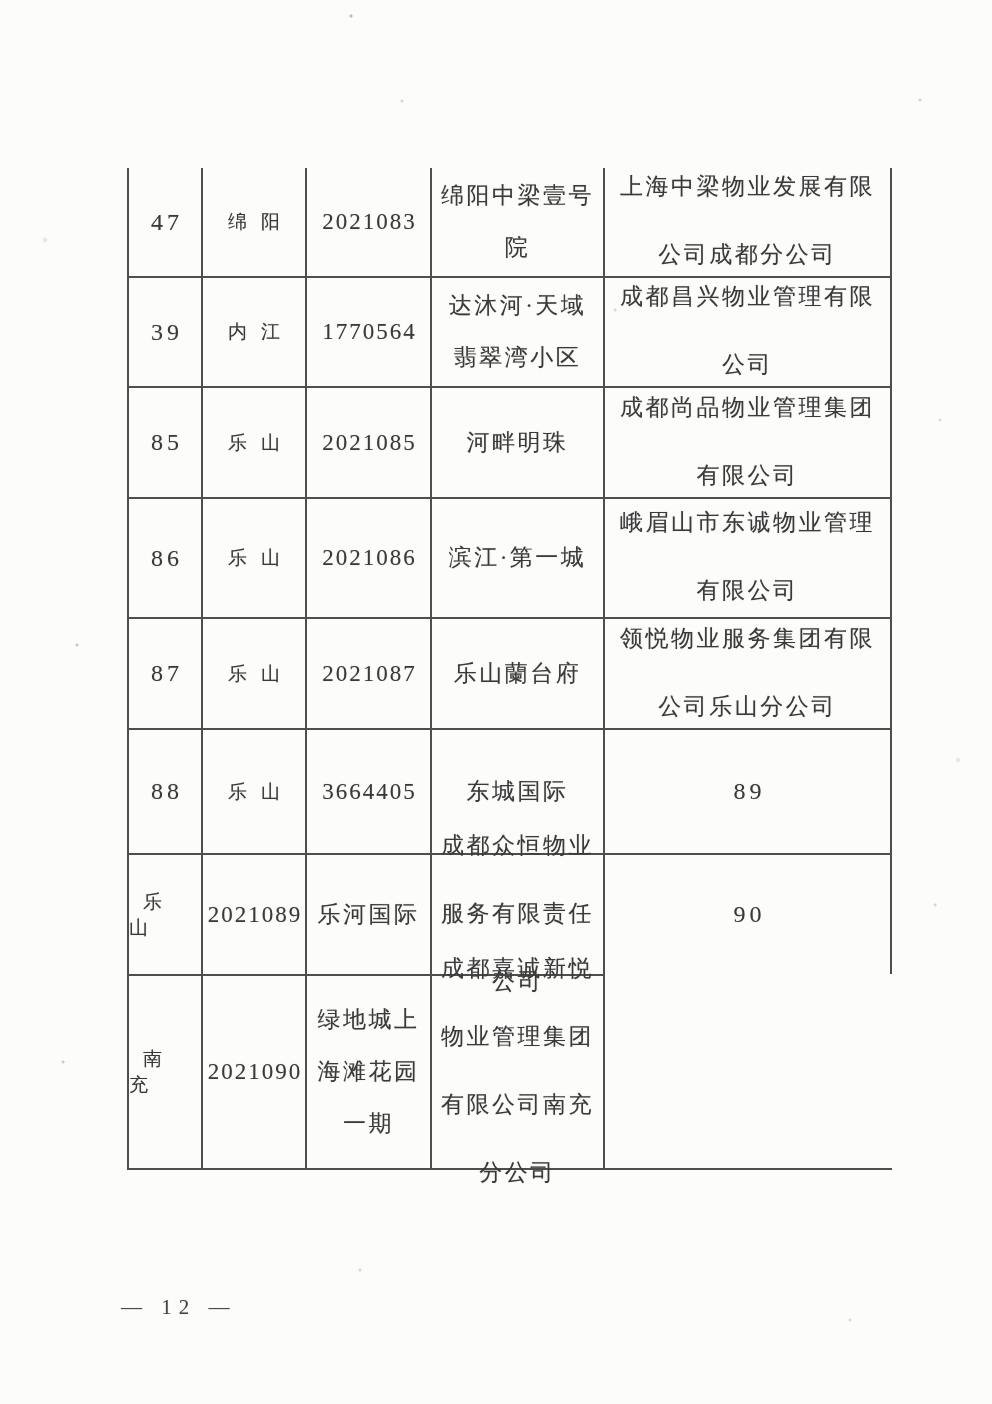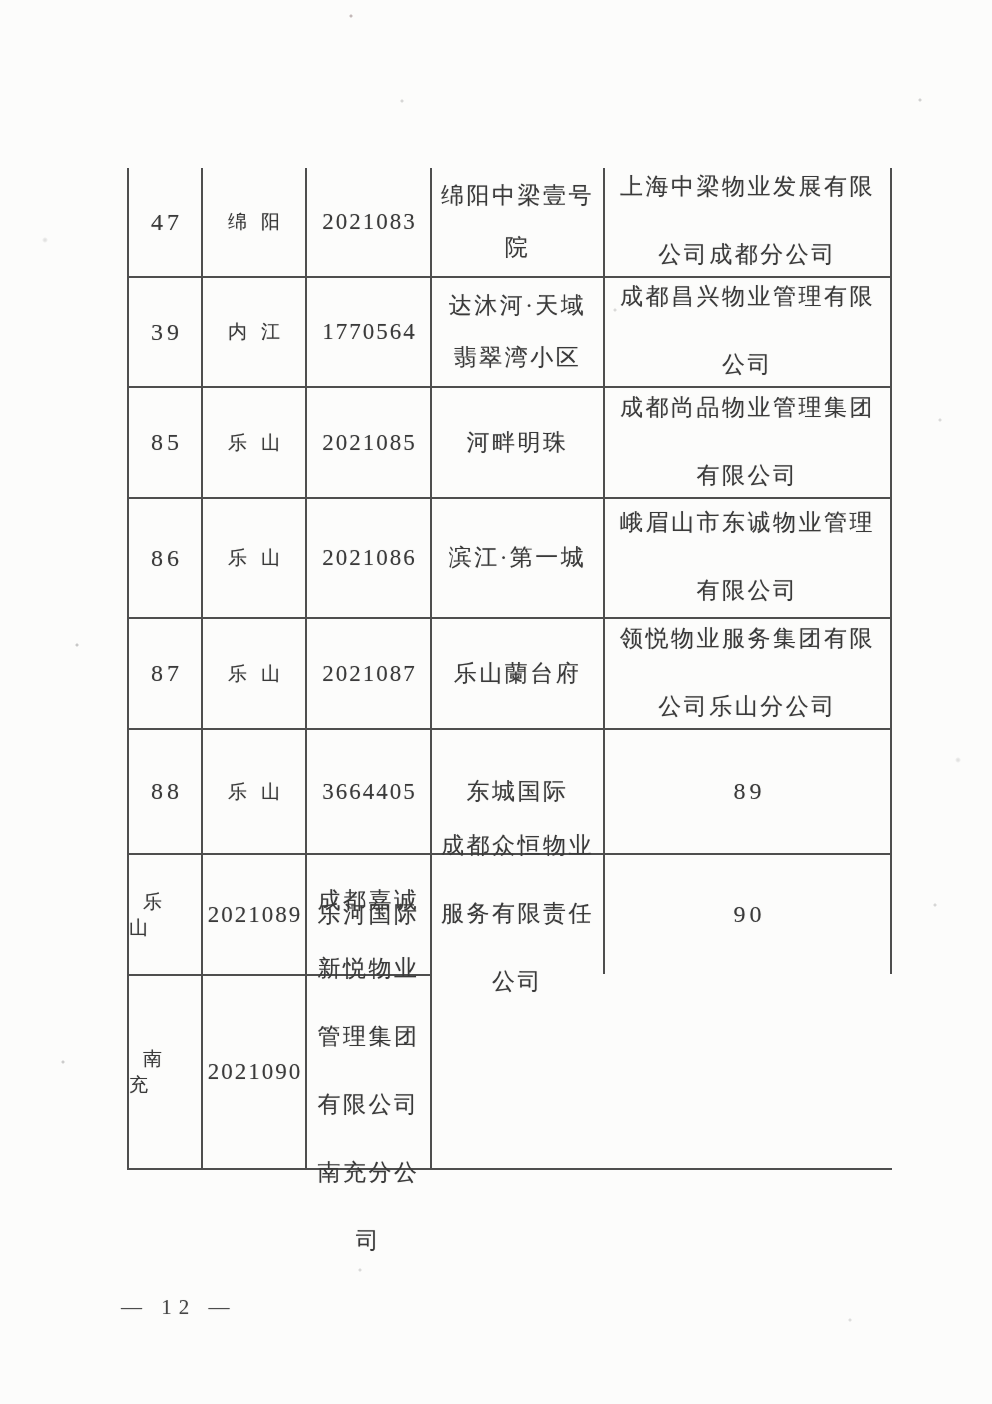--- a/index.html
+++ b/index.html
@@ -145,20 +145,23 @@
         <div class="t-proj">乐河国际</div>
       </div>
     <div class="cell">
         <div class="t-comp">成都众恒物业服务有限责任公司</div>
       </div>
 
     <div class="cell t-idx">90</div>
     <div class="cell t-city">南充</div>
     <div class="cell t-code">2021090</div>
     <div class="cell">
+        <div class="t-proj">绿地城上海滩花园一期</div>
+      </div>
+    <div class="cell">
         <div class="t-comp">成都嘉诚新悦物业管理集团有限公司南充分公司</div>
       </div>
 
   </div>
 
   <div class="page-number">— 12 —</div>
 
 </div>
 
 </body></html>

